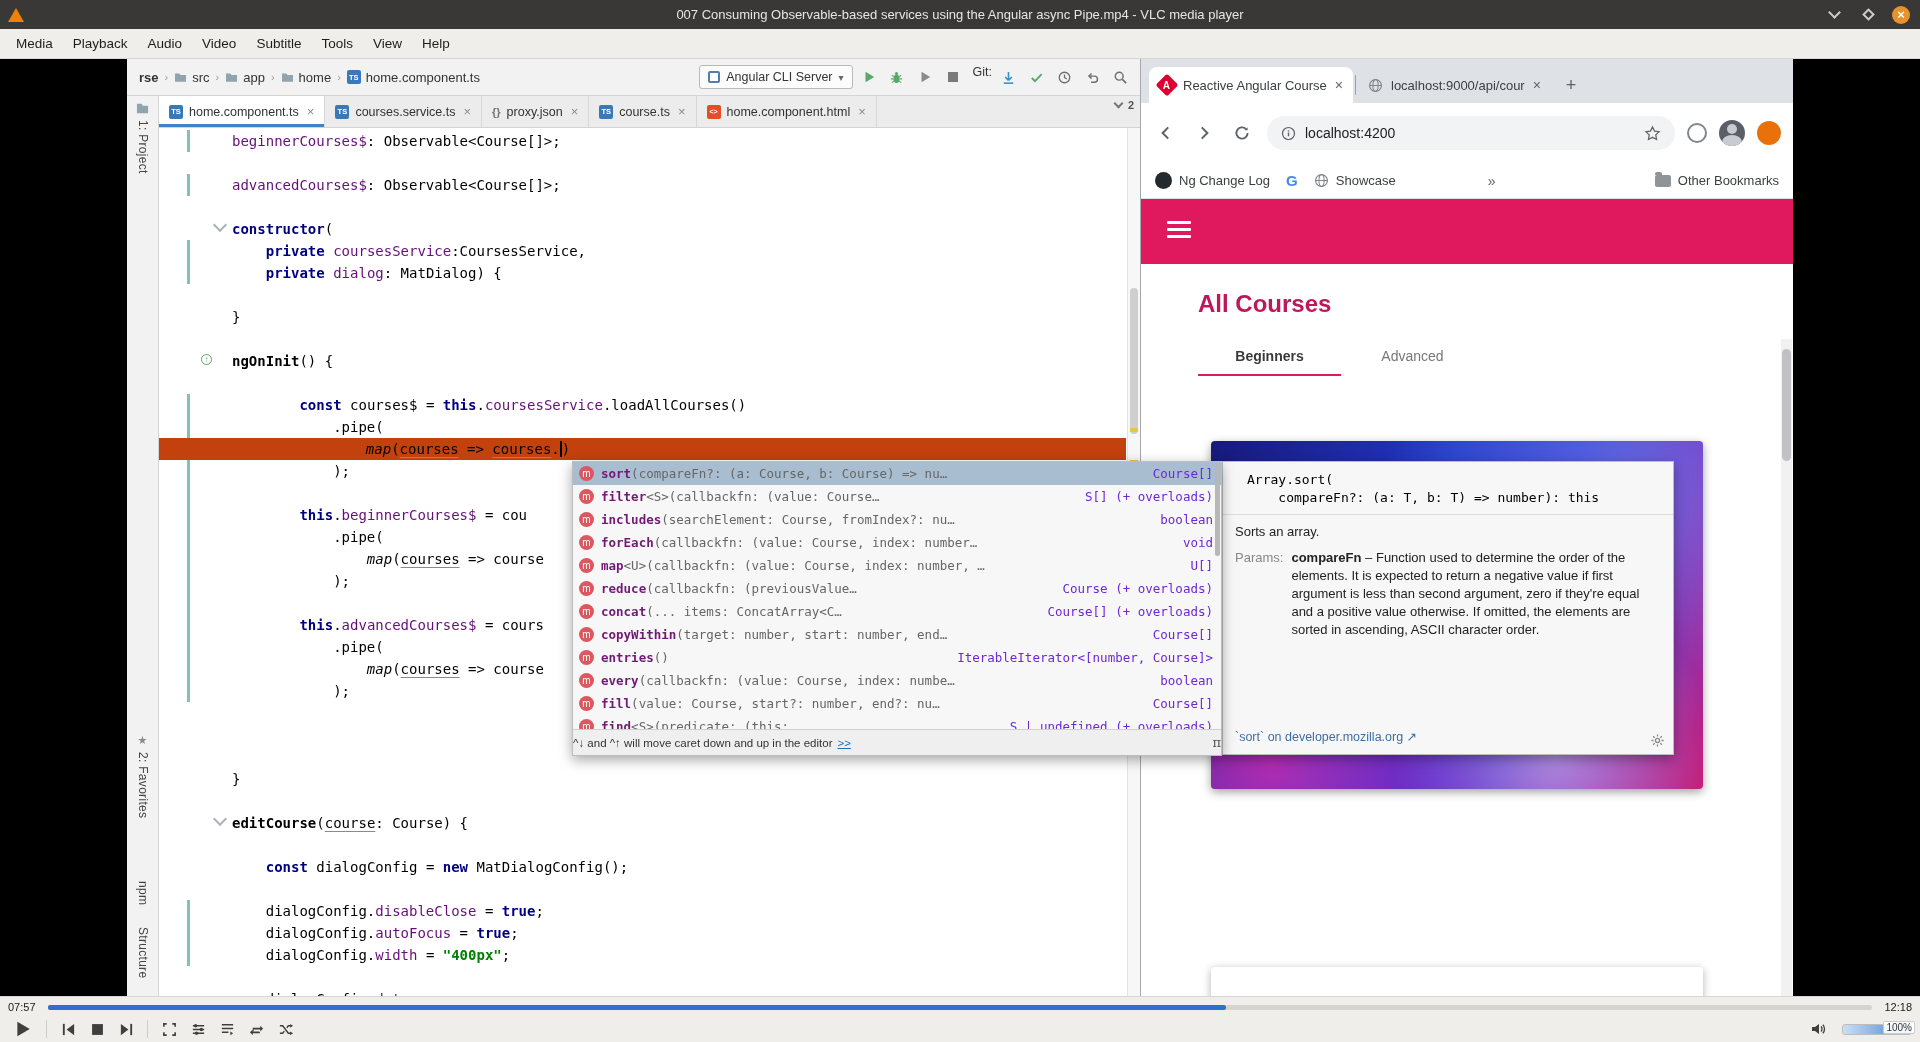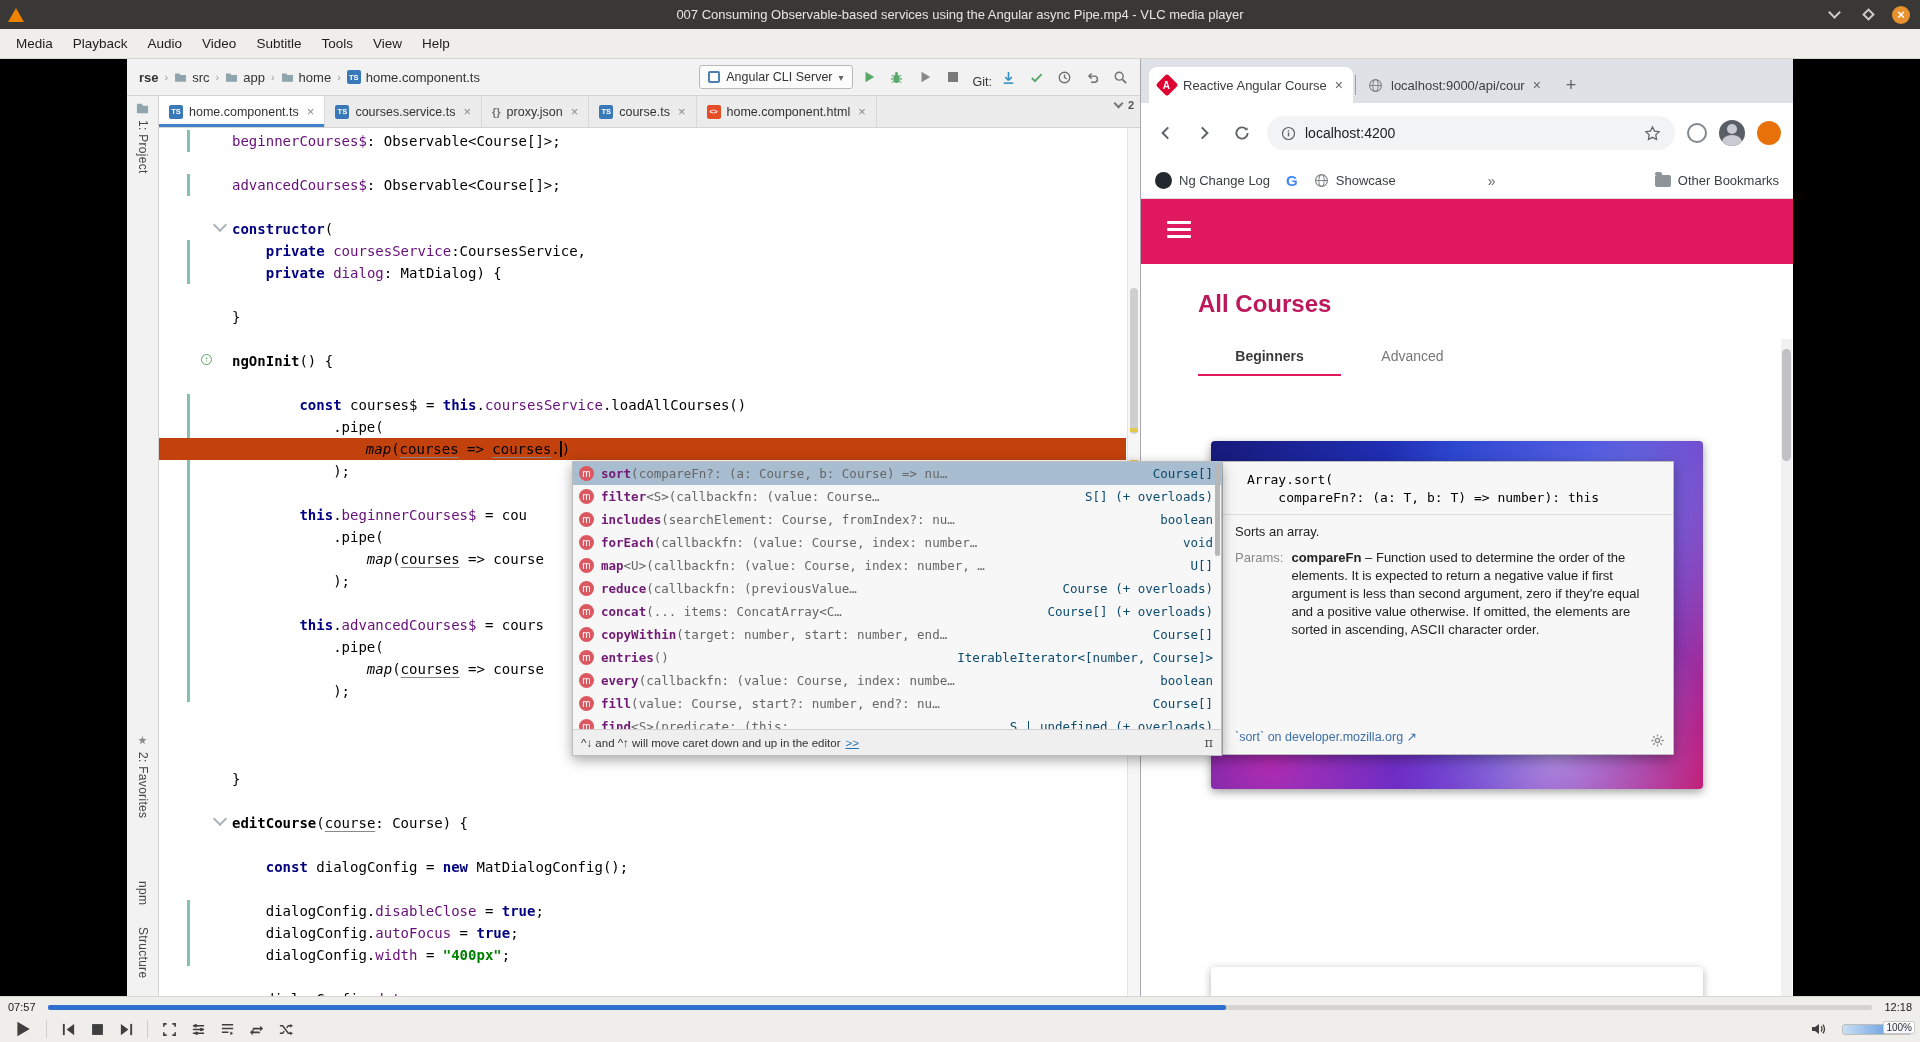--- a/index.html
+++ b/index.html
@@ -25,21 +25,21 @@
   .frame{position:absolute;left:127px;top:0;width:1873px;height:937px;background:#000;overflow:hidden}
 
   
   .ide{position:absolute;left:0;top:0;width:1013px;height:937px;background:#fff;font-size:13px;color:#222}
   .ide-toolbar{position:absolute;left:0;top:0;width:100%;height:37px;background:#f2f2f2;border-bottom:1px solid #d4d4d4;
     display:flex;align-items:center;padding:0 8px}
   .crumbs{display:flex;align-items:center;gap:2px;white-space:nowrap;overflow:hidden}
   .crumb{display:flex;align-items:center;gap:5px;padding:2px 4px;font-size:13px;color:#333}
   .crumb.root{font-weight:bold}
   .crumb-sep{color:#9a9a9a;font-size:11px}
-  .run-controls{margin-left:auto;display:flex;align-items:flex-end;gap:4px}
+  .run-controls{margin-left:auto;display:flex;align-items:flex-start;gap:4px}
   .combo{display:flex;align-items:center;gap:6px;background:#fcfcfc;border:1px solid #b9b9b9;border-radius:3px;
     height:24px;padding:0 8px;font-size:12.5px;color:#333}
   .cfgicon{width:12px;height:12px;border:2px solid #4e7fb0;border-radius:2px;background:#fff}
   .combo-arrow{color:#666;font-size:10px}
   .tbtn{width:24px;height:24px;display:flex;align-items:center;justify-content:center}
   .git-label{font-size:12.5px;color:#333;margin-left:4px}
   .ts-badge{width:14px;height:14px;border-radius:2px;background:#3979b9;color:#fff;font-size:7.5px;font-weight:bold;
     display:flex;align-items:center;justify-content:center}
   .json-badge{color:#777;font-weight:bold;font-size:11px}
   .html-badge{width:14px;height:14px;border-radius:2px;background:#e44d26;color:#fff;font-size:7px;font-weight:bold;
@@ -86,24 +86,24 @@
   .popup{position:absolute;left:445px;top:402px;width:650px;background:#f7f7f7;border:1px solid #bdbdbd;
     box-shadow:0 4px 12px rgba(0,0,0,.35);z-index:10}
   .cl-list{height:267px;overflow:hidden;position:relative}
   .cl-row{height:23px;display:flex;align-items:center;padding:0 8px 0 6px;font-family:"DejaVu Sans Mono",monospace;
     font-size:12.5px;white-space:nowrap;overflow:hidden}
   .cl-row.sel{background:#a8bdd0}
   .micon{width:15px;height:15px;min-width:15px;border-radius:50%;background:#db5860;color:#fff;font-size:10px;
     font-family:"Liberation Sans",sans-serif;display:flex;align-items:center;justify-content:center;margin-right:7px}
   .cl-name{color:#701a75;font-weight:bold}
   .cl-sig{color:#666}
-  .cl-ret{margin-left:auto;color:#0c4a6e;padding-left:12px}
+  .cl-ret{margin-left:auto;color:#6d28d9;padding-left:12px}
   .cl-scroll{position:absolute;right:1px;top:2px;width:5px;height:92px;background:#b7b7b7;border-radius:3px}
   .cl-foot{height:26px;border-top:1px solid #cfcfcf;background:#efefef;display:flex;align-items:center;gap:5px;
-    padding:0 8px;font-size:11.5px;color:#333}
+    padding:0 0;font-size:11.5px;color:#333}
   .cl-more{color:#2470b3;text-decoration:underline}
   .cl-pi{margin-left:auto;color:#555;font-size:13px;font-family:"DejaVu Serif",serif}
 
   
   .doc{position:absolute;left:1095px;top:402px;width:452px;height:294px;background:#f7f7f7;border:1px solid #bdbdbd;
     box-shadow:0 4px 12px rgba(0,0,0,.35);z-index:9;overflow:hidden}
   .doc-sig{padding:9px 24px 8px;font-family:"DejaVu Sans Mono",monospace;font-size:13px;color:#000;white-space:pre;
     border-bottom:1px solid #dcdcdc;line-height:1.35}
   .doc-body{padding:8px 12px;font-size:13px;color:#222;line-height:1.38}
   .doc-summary{margin-bottom:8px}

